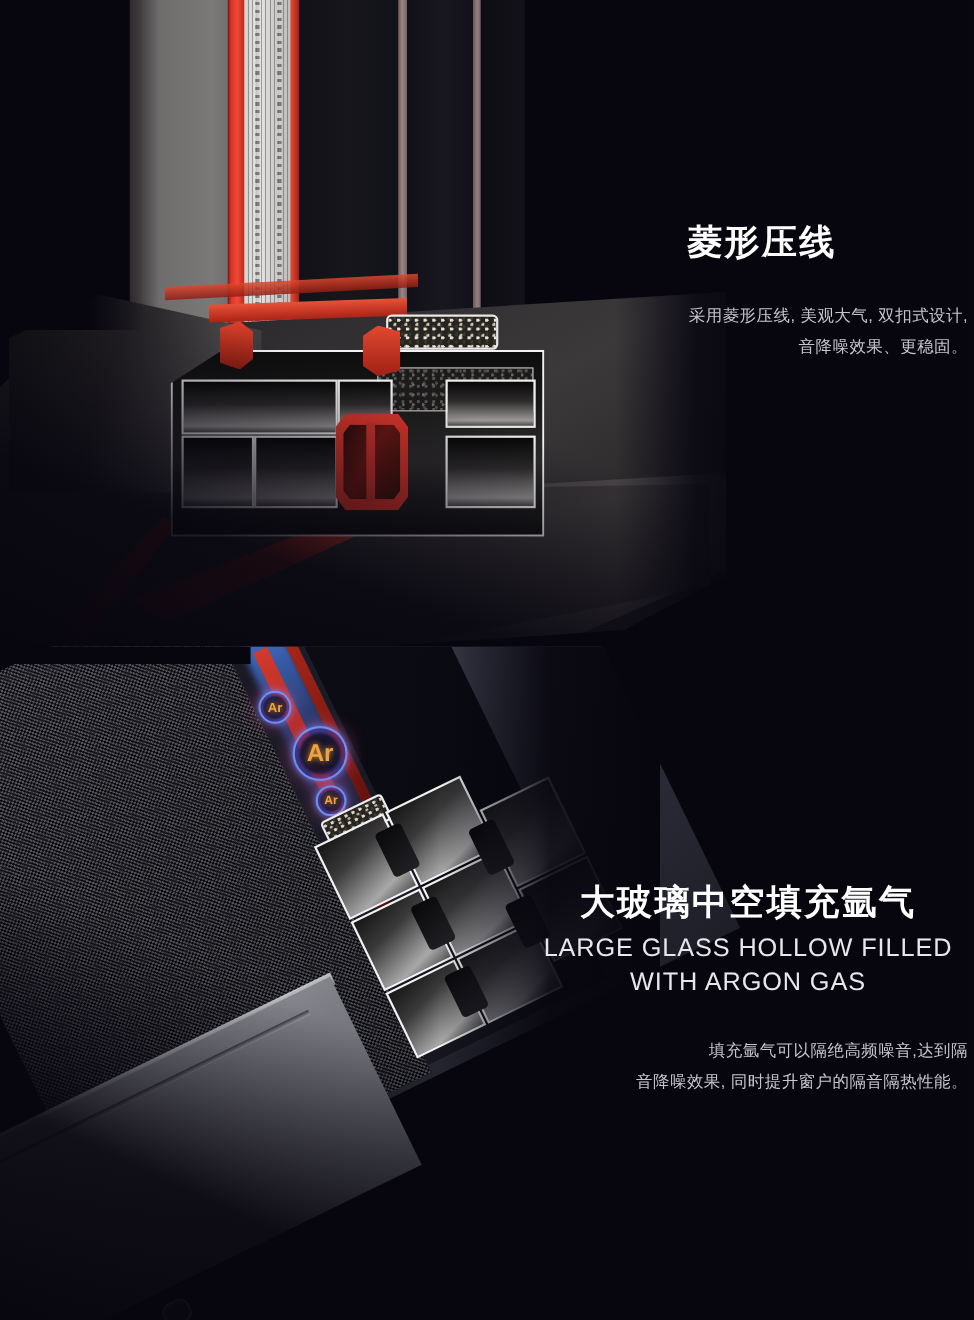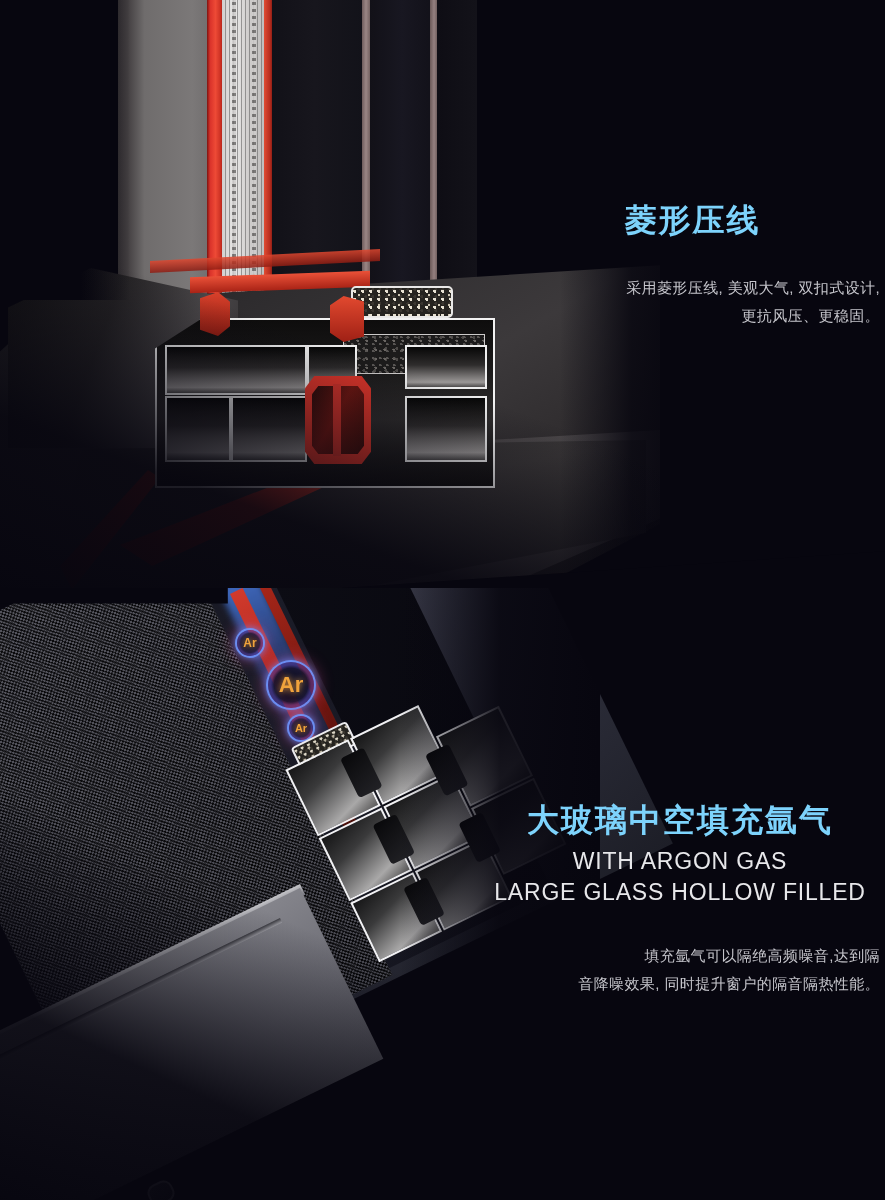--- a/index.html
+++ b/index.html
@@ -199,21 +199,21 @@
   }
   .s1-cutline{
     position:absolute;left:0;top:520px;width:885px;height:120px;
     background:#07060f;
     clip-path:polygon(0 64%,24% 64%,100% 26%,100% 100%,0 100%);
   }
 
   
   .txt-block{position:absolute;text-align:center;}
   .t-cn{
-    font-size:32px;font-weight:700;color:#7dd3fc;letter-spacing:2px;
+    font-size:32px;font-weight:700;color:#ffffff;letter-spacing:2px;
     line-height:1.25;white-space:nowrap;
   }
   .t-en{
     font-size:23px;font-weight:300;color:#e7e7ea;letter-spacing:.8px;
     line-height:1.3;margin-top:6px;white-space:nowrap;
   }
   .t-body{
     font-size:15px;font-weight:400;color:#c5c5cb;line-height:1.85;
     margin-top:34px;letter-spacing:.4px;text-align:right;
   }
@@ -420,21 +420,21 @@
       <div class="s1-maskR"></div>
       <div class="s1-maskB"></div>
     </div>
 
     <div class="s1-cutline"></div>
 
     <div class="txt-block sec1-text">
       <div class="t-cn">菱形压线</div>
       <div class="t-body">
         <div>采用菱形压线, 美观大气, 双扣式设计,</div>
-        <div>更抗风压、更稳固。</div>
+        <div>音降噪效果、更稳固。</div>
       </div>
     </div>
   </div>
 
   <div class="sec2">
 
     <div class="photo">
       <div class="s2-glassplate"></div>
       <div class="s2-glassplate2"></div>
       <div class="s2-bluelight"></div>
@@ -474,22 +474,22 @@
       <div class="s2-slabline"></div>
 
       <div class="s2-maskR"></div>
       <div class="s2-maskB"></div>
       <div class="s2-topcut"></div>
     </div>
 
     <div class="txt-block sec2-text" style="left:480px;top:212px;">
       <div class="t-cn">大玻璃中空填充氩气</div>
       <div class="t-en">
+        <div>LARGE GLASS HOLLOW FILLED</div>
         <div>WITH ARGON GAS</div>
-        <div>LARGE GLASS HOLLOW FILLED</div>
       </div>
       <div class="t-body">
         <div>填充氩气可以隔绝高频噪音,达到隔</div>
         <div>音降噪效果, 同时提升窗户的隔音隔热性能。</div>
       </div>
     </div>
   </div>
 
 </div>
 

